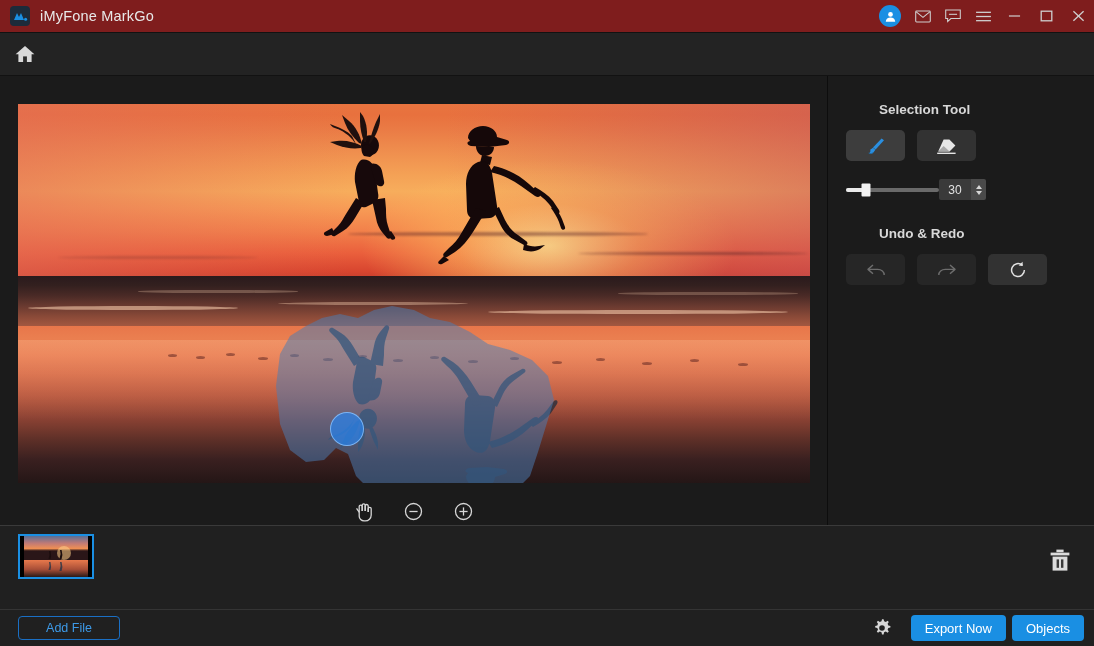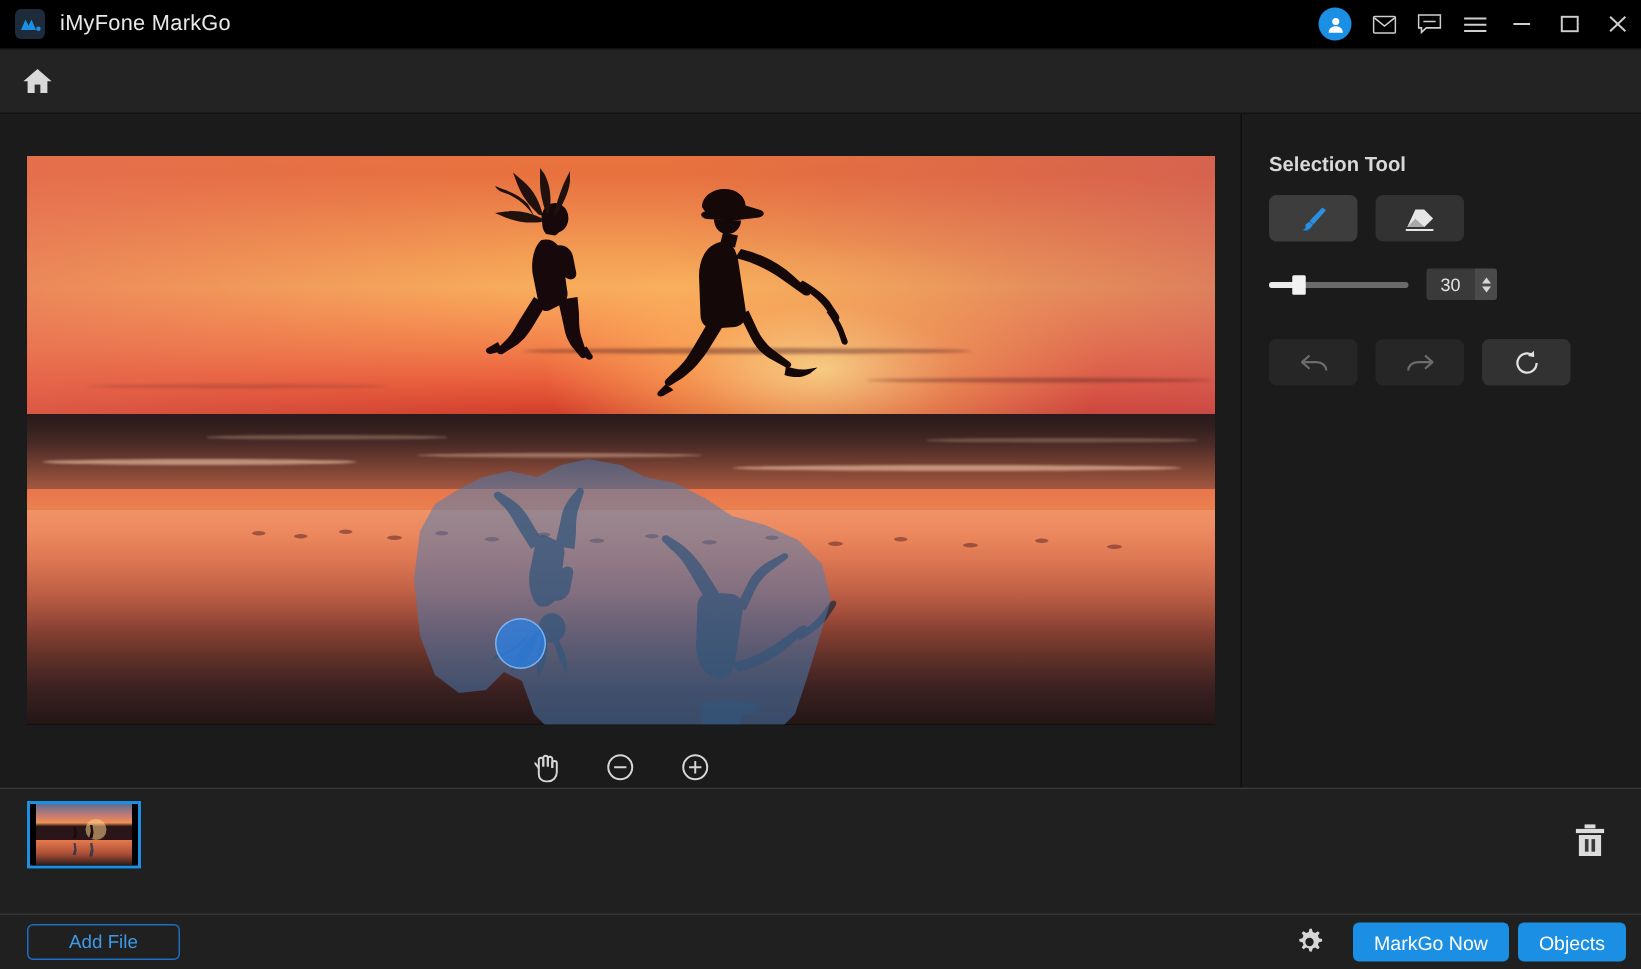--- a/index.html
+++ b/index.html
@@ -12,21 +12,21 @@
   #app {
     position: relative;
     width: 1094px; height: 646px;
     background: #202020;
     display: flex; flex-direction: column;
   }
 
   
   .titlebar {
     height: 48px;
-    background: #000000;
+    background: #7f1d1d;
     display: flex; align-items: center;
     padding: 0 0 0 10px;
     flex: 0 0 32px;
     border-bottom: 1px solid #121212;
   }
   .logo {
     width: 20px; height: 20px;
     border-radius: 4px;
     background: #1d2b3a;
     display: flex; align-items: center; justify-content: center;
@@ -206,33 +206,34 @@
   .side-panel {
     flex: 1;
     background: #1b1b1b;
     padding: 26px 0 0 18px;
   }
   .panel-heading {
     color: #d8d8d8;
     font-size: 13.5px;
     font-weight: bold;
     margin-bottom: 13px;
+    margin-left: 33px;
   }
   .tool-row { display: flex; gap: 12px; margin-bottom: 18px; }
   .tool-btn {
     width: 59px; height: 31px;
     border-radius: 5px;
     background: #323232;
     display: flex; align-items: center; justify-content: center;
   }
   .tool-btn.active { background: #3d3d3d; }
   .tool-btn.dim { background: #262626; }
   .tool-btn.dim svg { opacity: .42; }
 
-  .slider-row { display: flex; align-items: center; gap: 12px; margin-bottom: 26px; }
+  .slider-row { display: flex; align-items: center; margin-bottom: 26px; }
   .slider {
     position: relative;
     width: 93px; height: 4px;
     background: #6a6a6a;
     border-radius: 2px;
   }
   .slider-fill {
     position: absolute; left: 0; top: 0; height: 4px;
     width: 22%;
     background: #eaeaea; border-radius: 2px;
@@ -590,20 +591,21 @@
         </div>
         <div class="spin-wrap">
           <div class="spin-value">30</div>
           <div class="spin-arrows">
             <i class="up"></i>
             <i class="down"></i>
           </div>
         </div>
       </div>
 
+      <div class="panel-heading">Undo &amp; Redo</div>
 
       <div class="undo-row">
         <div class="tool-btn dim">
           <svg width="22" height="18" viewBox="0 0 22 18">
             <path d="M8 4 L3 8.4 L8 12.8" fill="none" stroke="#cfcfcf" stroke-width="1.4" stroke-linejoin="round"></path>
             <path d="M3.4 8.4 H12.6 c4 0 6.6 2.6 6.6 5.6" fill="none" stroke="#cfcfcf" stroke-width="1.4"></path>
           </svg>
         </div>
         <div class="tool-btn dim">
           <svg width="22" height="18" viewBox="0 0 22 18">
@@ -667,17 +669,17 @@
 
   <div class="footer">
     <div class="add-image">Add File</div>
     <div class="footer-spacer"></div>
     <div class="gear">
       <svg width="20" height="20" viewBox="0 0 20 20">
         <path d="M10 1.2 l1.6 0 .5 2.1 1.7 .7 1.8 -1.2 1.2 1.2 -1.2 1.8 .7 1.7 2.1 .5 0 1.6 -2.1 .5 -.7 1.7 1.2 1.8 -1.2 1.2 -1.8 -1.2 -1.7 .7 -.5 2.1 -1.6 0 -.5 -2.1 -1.7 -.7 -1.8 1.2 -1.2 -1.2 1.2 -1.8 -.7 -1.7 -2.1 -.5 0 -1.6 2.1 -.5 .7 -1.7 -1.2 -1.8 1.2 -1.2 1.8 1.2 1.7 -.7 Z" fill="#d6d6d6"></path>
         <circle cx="10" cy="10" r="2.8" fill="#202020"></circle>
       </svg>
     </div>
-    <div class="btn-primary">MarkGo Now</div>
+    <div class="btn-primary">Export Now</div>
     <div class="btn-primary">Objects</div>
   </div>
 
 </div>
 
 </body></html>

